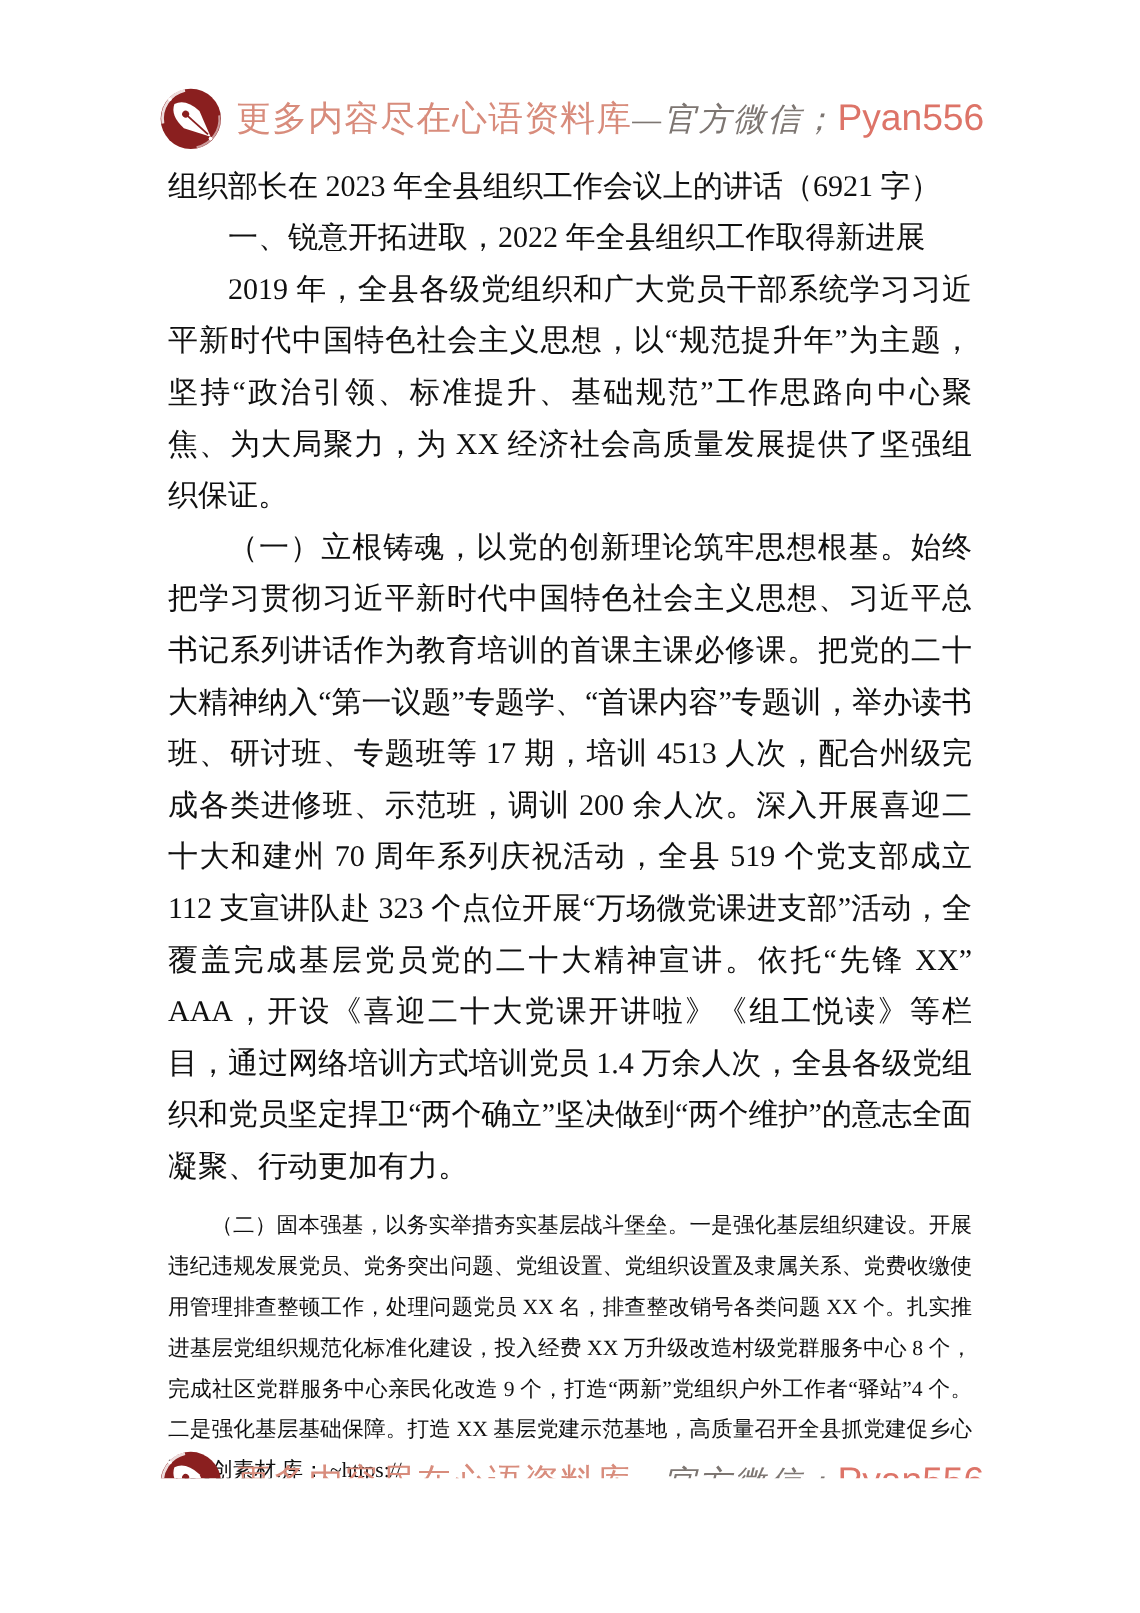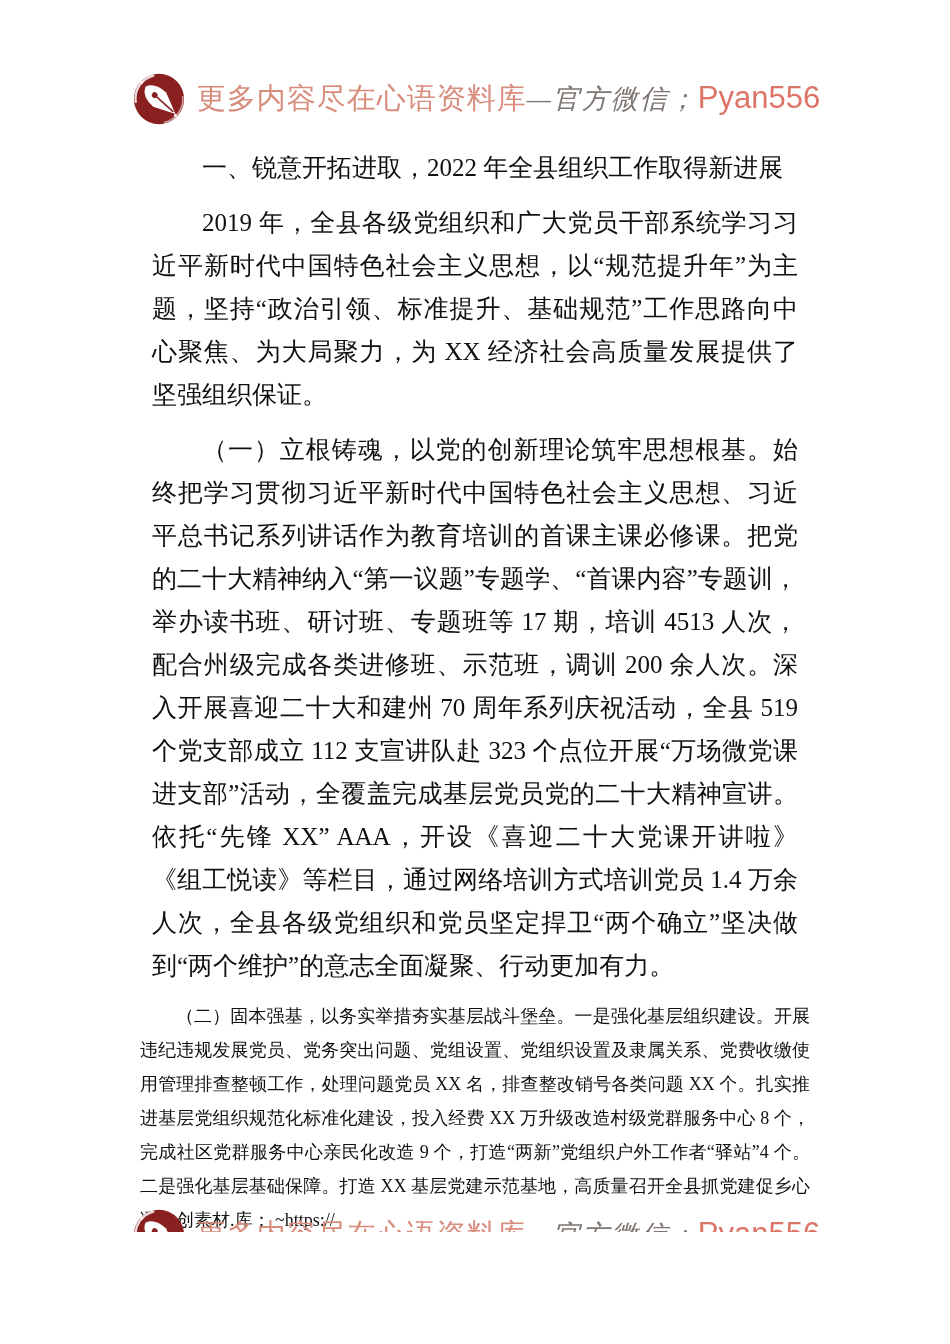--- a/index.html
+++ b/index.html
@@ -33,21 +33,21 @@
   }
   .content{
     position:absolute;left:140px;top:134px;width:670px;
     color:#101010;
   }
   .doc-title{
     font-size:25px;font-weight:normal;line-height:43px;margin:0;
     text-align:justify;text-justify:inter-ideograph;
   }
   .para{
-    font-size:25px;line-height:43px;margin:12px;
+    font-size:25px;line-height:43px;margin:0;
     text-indent:2em;
     text-align:justify;text-justify:inter-ideograph;
   }
   .para-small{
     font-size:18px;line-height:34px;margin:10px 0 0 0;
     text-indent:2em;
     text-align:justify;text-justify:inter-ideograph;
   }
 </style>
 </head>
@@ -70,20 +70,21 @@
         <circle cx="47" cy="47" r="1.6" fill="#ffffff"></circle>
         <circle cx="50" cy="12" r="1.2" fill="#ffffff" opacity="0.7"></circle>
       </svg>
     </span>
     <span class="banner-text">
       <span class="t-site">更多内容尽在心语资料库</span><span class="t-dash">—</span><span class="t-wechat">官方微信；</span><span class="t-account">Pyan556</span>
     </span>
   </div>
 
   <main class="content">
+    <h1 class="doc-title">组织部长在 2023 年全县组织工作会议上的讲话（6921 字）</h1>
     <p class="para">一、锐意开拓进取，2022 年全县组织工作取得新进展</p>
     <p class="para">2019 年，全县各级党组织和广大党员干部系统学习习近平新时代中国特色社会主义思想，以“规范提升年”为主题，坚持“政治引领、标准提升、基础规范”工作思路向中心聚焦、为大局聚力，为 XX 经济社会高质量发展提供了坚强组织保证。</p>
     <p class="para">（一）立根铸魂，以党的创新理论筑牢思想根基。始终把学习贯彻习近平新时代中国特色社会主义思想、习近平总书记系列讲话作为教育培训的首课主课必修课。把党的二十大精神纳入“第一议题”专题学、“首课内容”专题训，举办读书班、研讨班、专题班等 17 期，培训 4513 人次，配合州级完成各类进修班、示范班，调训 200 余人次。深入开展喜迎二十大和建州 70 周年系列庆祝活动，全县 519 个党支部成立 112 支宣讲队赴 323 个点位开展“万场微党课进支部”活动，全覆盖完成基层党员党的二十大精神宣讲。依托“先锋 XX” AAA，开设《喜迎二十大党课开讲啦》《组工悦读》等栏目，通过网络培训方式培训党员 1.4 万余人次，全县各级党组织和党员坚定捍卫“两个确立”坚决做到“两个维护”的意志全面凝聚、行动更加有力。</p>
     <p class="para-small">（二）固本强基，以务实举措夯实基层战斗堡垒。一是强化基层组织建设。开展违纪违规发展党员、党务突出问题、党组设置、党组织设置及隶属关系、党费收缴使用管理排查整顿工作，处理问题党员 XX 名，排查整改销号各类问题 XX 个。扎实推进基层党组织规范化标准化建设，投入经费 XX 万升级改造村级党群服务中心 8 个，完成社区党群服务中心亲民化改造 9 个，打造“两新”党组织户外工作者“驿站”4 个。二是强化基层基础保障。打造 XX 基层党建示范基地，高质量召开全县抓党建促乡心语文创素材.库： ~https://</p>
   </main>
 
   <div class="banner banner-bottom">
     <span class="logo">
       <svg viewBox="0 0 60 60" width="58" height="58" aria-hidden="true">
         <circle cx="30" cy="30" r="26" fill="#8a1f1f"></circle>

